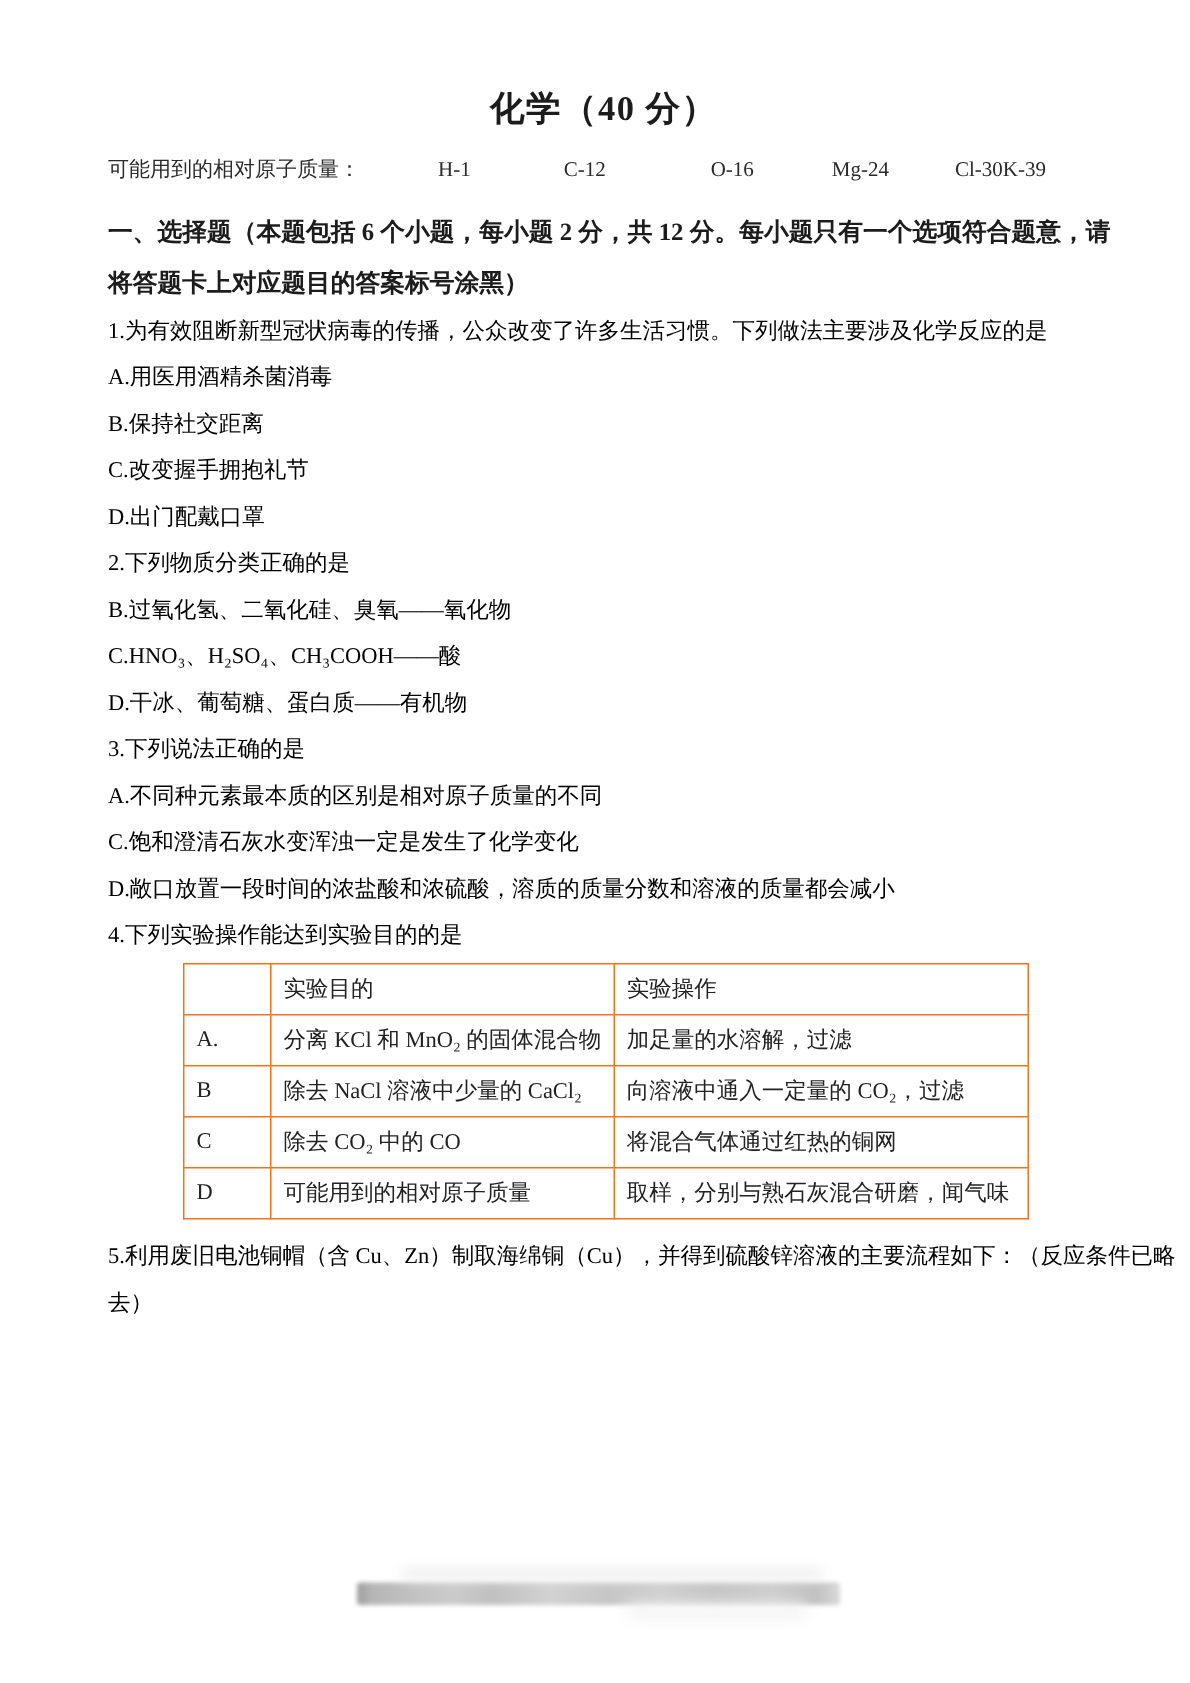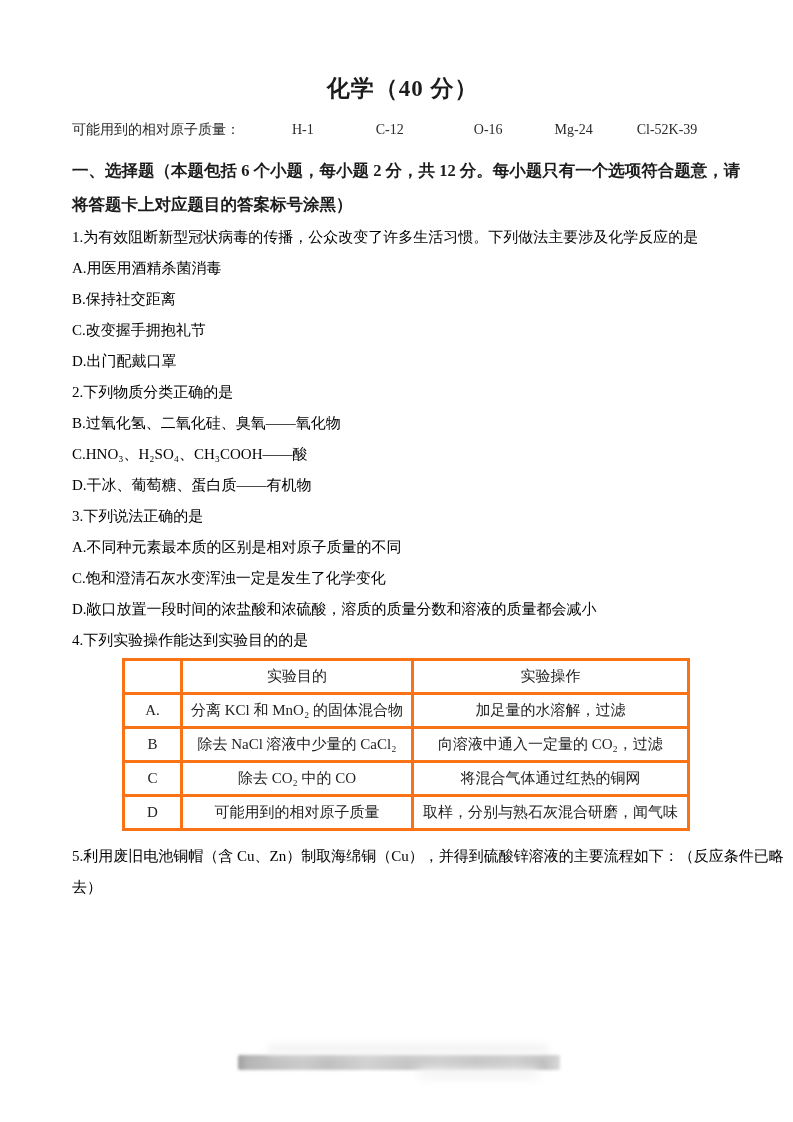--- a/index.html
+++ b/index.html
@@ -9,21 +9,21 @@
     height: 1122px;
     position: relative;
     overflow: hidden;
     font-family: "Liberation Serif", "DejaVu Serif", "DejaVu Sans", serif;
     color: #222222;
   }
   .page {
     position: absolute;
     left: 0; top: 0;
     width: 793px; height: 882px;
-    padding: 72px 60px 0 72px;
+    padding: 56px 60px 0 72px;
   }
   .title {
     font-size: 23px;
     font-weight: bold;
     line-height: 34px;
     text-align: center;
     letter-spacing: 1px;
     margin-bottom: 14px;
     color: #1c1c1c;
   }
@@ -58,27 +58,26 @@
     color: #000000;
   }
   .exp-table {
     border-collapse: collapse;
     margin: 2px 0 10px 50px;
     table-layout: fixed;
     font-size: 15px;
     color: #222222;
   }
   .exp-table td {
-    border: 3px solid #f97316;
+    border: 1px solid #f97316;
     height: 34px;
     padding: 2px 8px;
     vertical-align: middle;
     white-space: nowrap;
     overflow: hidden;
-    text-align: center;
   }
   .exp-table .c0 { width: 58px; }
   .exp-table .c1 { width: 217px; }
   .exp-table .c2 { width: 276px; }
   .watermark {
     position: absolute;
     left: 238px;
     top: 1055px;
     width: 322px;
     height: 15px;
@@ -107,21 +106,21 @@
   }
 </style>
 </head>
 <body>
 
 <div class="page">
 
   <div class="title">化学（40 分）</div>
 
   <div class="masses">
-    <span>可能用到的相对原子质量：</span><span class="mass-item">H-1</span><span class="mass-item">C-12</span><span class="mass-item">O-16</span><span class="mass-item">Mg-24</span><span class="mass-item">Cl-52</span><span class="mass-item">K-39</span>
+    <span>可能用到的相对原子质量：</span><span class="mass-item">H-1</span><span class="mass-item">C-12</span><span class="mass-item">O-16</span><span class="mass-item">Mg-24</span><span class="mass-item">Cl-30</span><span class="mass-item">K-39</span>
   </div>
 
   <div class="section-head">
     <div class="sh-line">一、选择题（本题包括 6 个小题，每小题 2 分，共 12 分。每小题只有一个选项符合题意，请</div>
     <div class="sh-line">将答题卡上对应题目的答案标号涂黑）</div>
   </div>
 
   <div class="qblock">
     <div class="qline">1.为有效阻断新型冠状病毒的传播，公众改变了许多生活习惯。下列做法主要涉及化学反应的是</div>
     <div class="qline">A.用医用酒精杀菌消毒</div>

